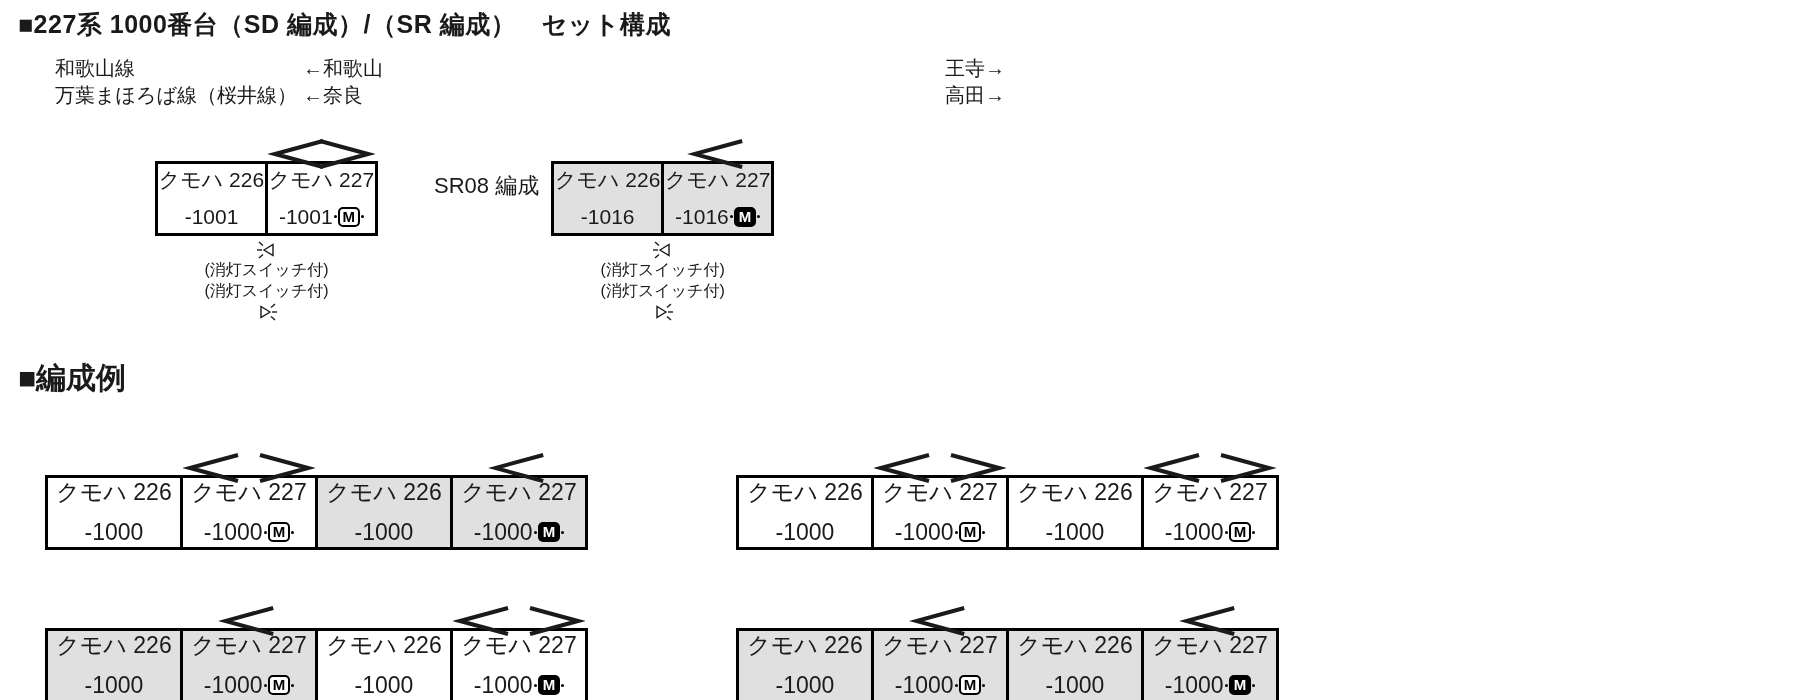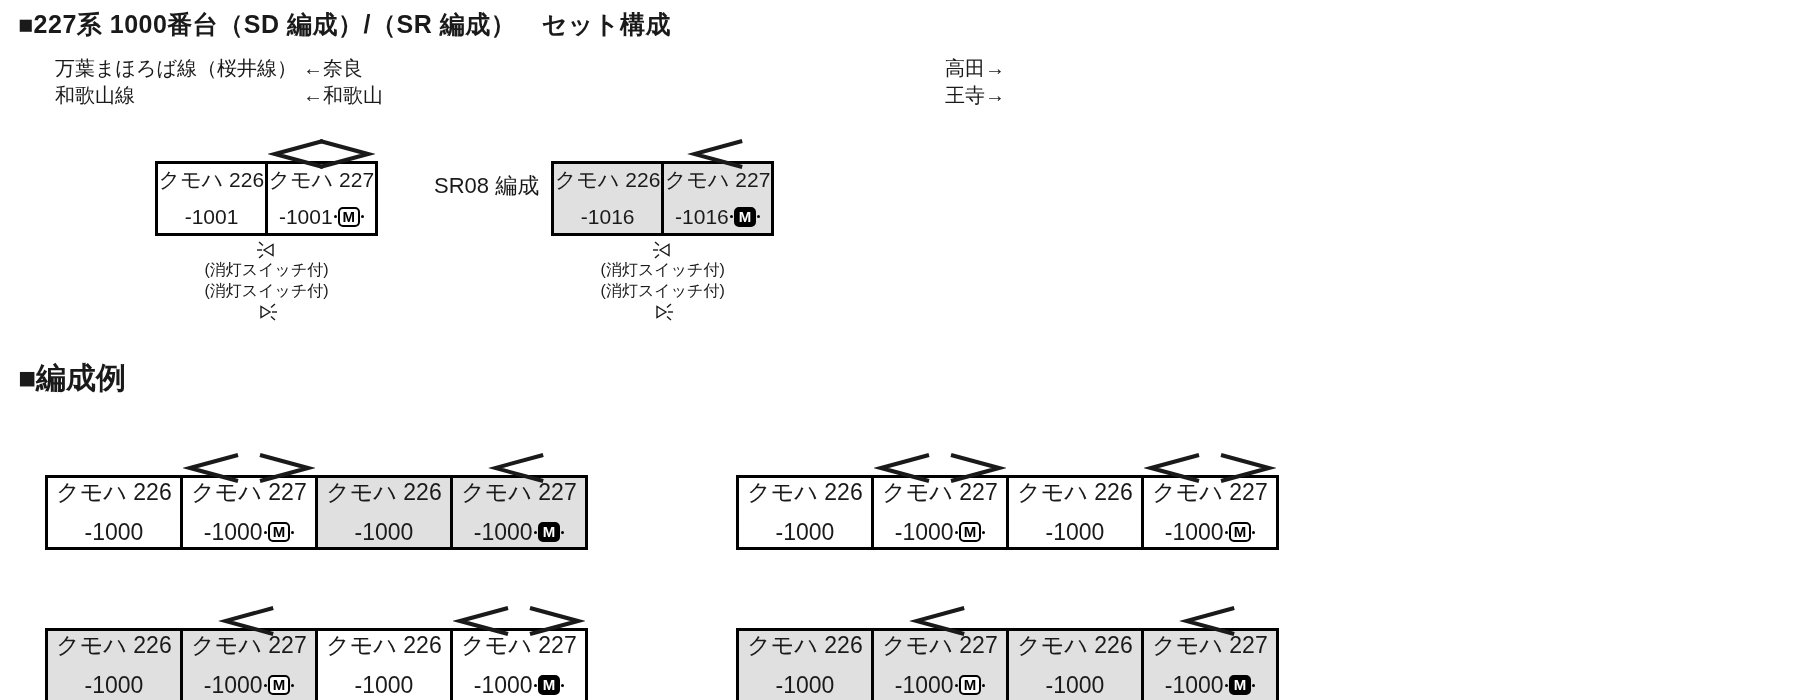--- a/index.html
+++ b/index.html
@@ -63,28 +63,28 @@
 </style>
 </head>
 <body>
 
 <div class="page">
 
   <h1 class="title">■227系 1000番台（SD 編成）/（SR 編成）　セット構成</h1>
 
   <div class="routes">
     <div class="route">
+      <span class="route-line">和歌山線</span>
+      <span class="route-origin">←和歌山</span>
+      <span class="route-dest">王寺→</span>
+    </div>
+    <div class="route">
       <span class="route-line">万葉まほろば線（桜井線）</span>
       <span class="route-origin">←奈良</span>
       <span class="route-dest">高田→</span>
-    </div>
-    <div class="route">
-      <span class="route-line">和歌山線</span>
-      <span class="route-origin">←和歌山</span>
-      <span class="route-dest">王寺→</span>
     </div>
   </div>
 
   <div class="sets-row">
 
     <div class="set set-sd">
       <div class="set-block">
         <div class="strip narrow">
             <div class="car">
               <div>クモハ 226</div>

